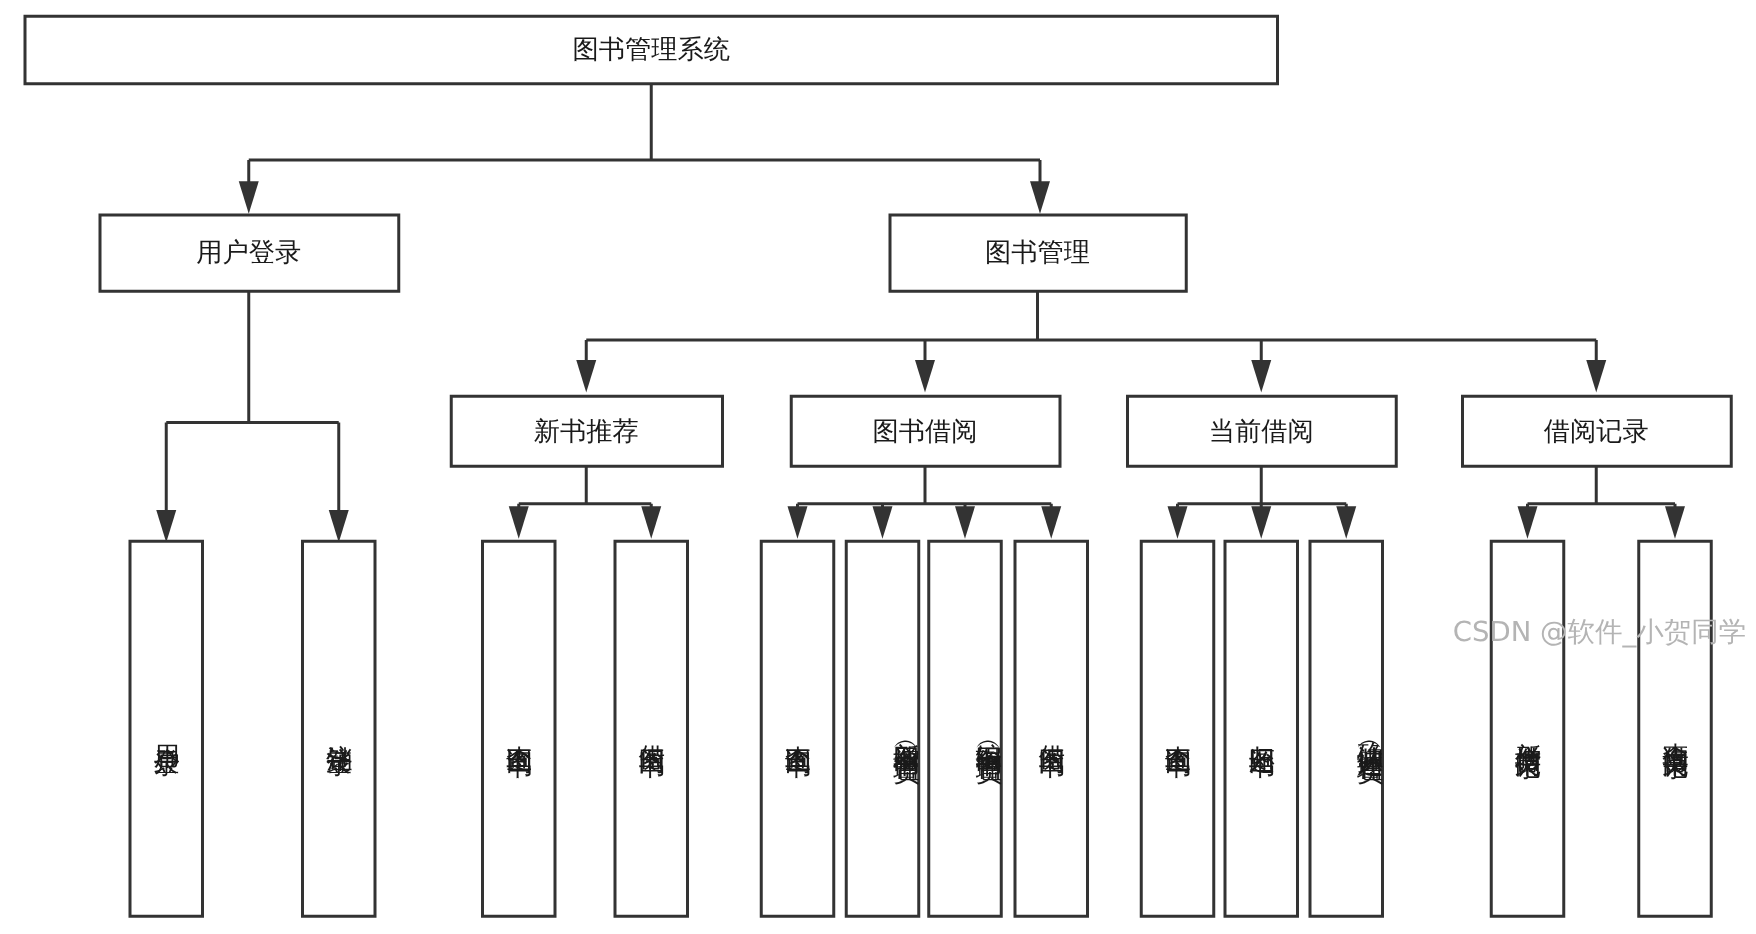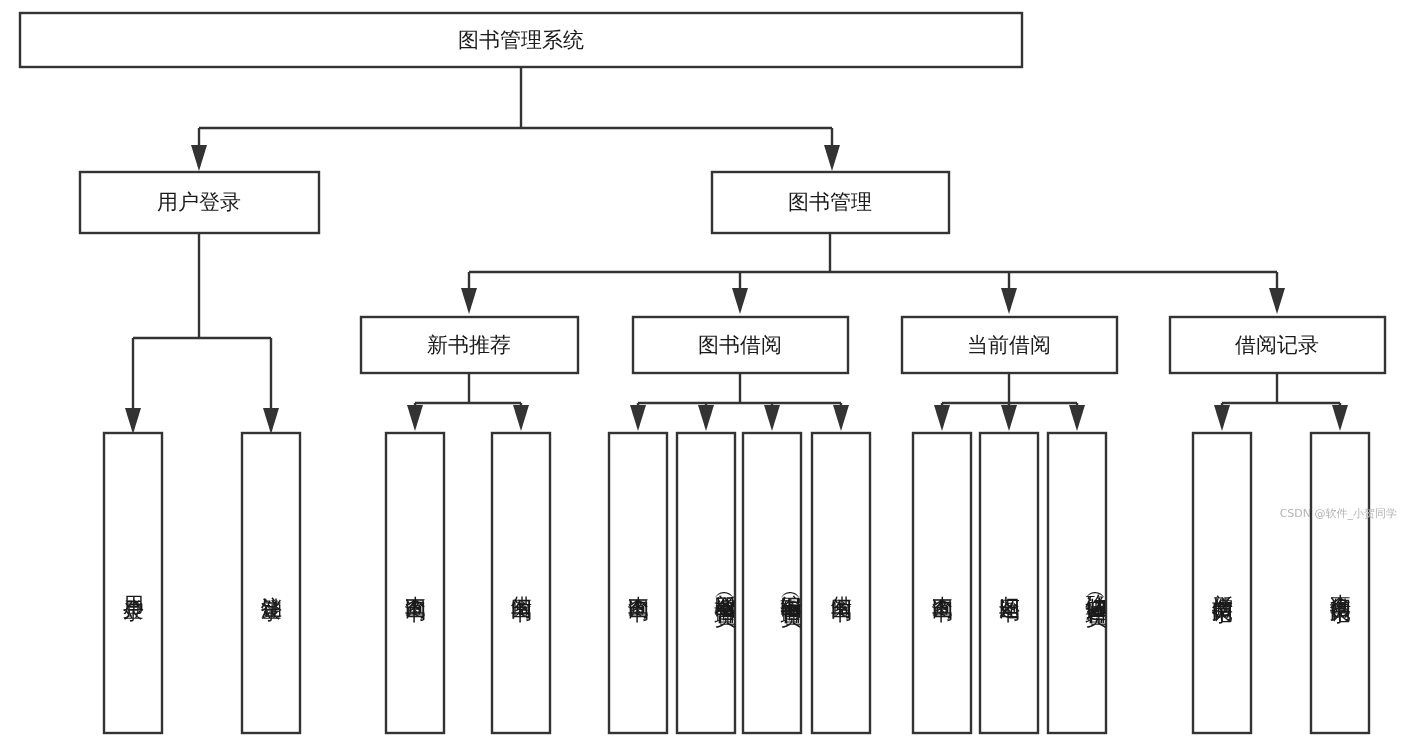--- a/index.html
+++ b/index.html
@@ -66,21 +66,21 @@
     pointer-events: none;
   }
   .vlabel.centered {
     align-items: center;
   }
   .watermark {
     position: absolute;
     right: 8px;
     bottom: 4px;
     font-family: "DejaVu Sans", "Liberation Sans", sans-serif;
-    font-size: 11px;
+    font-size: 22px;
     color: #b4b4b4;
     white-space: nowrap;
     user-select: none;
   }
 </style>
 </head>
 <body>
 
 <div id="diagram-root">
 

